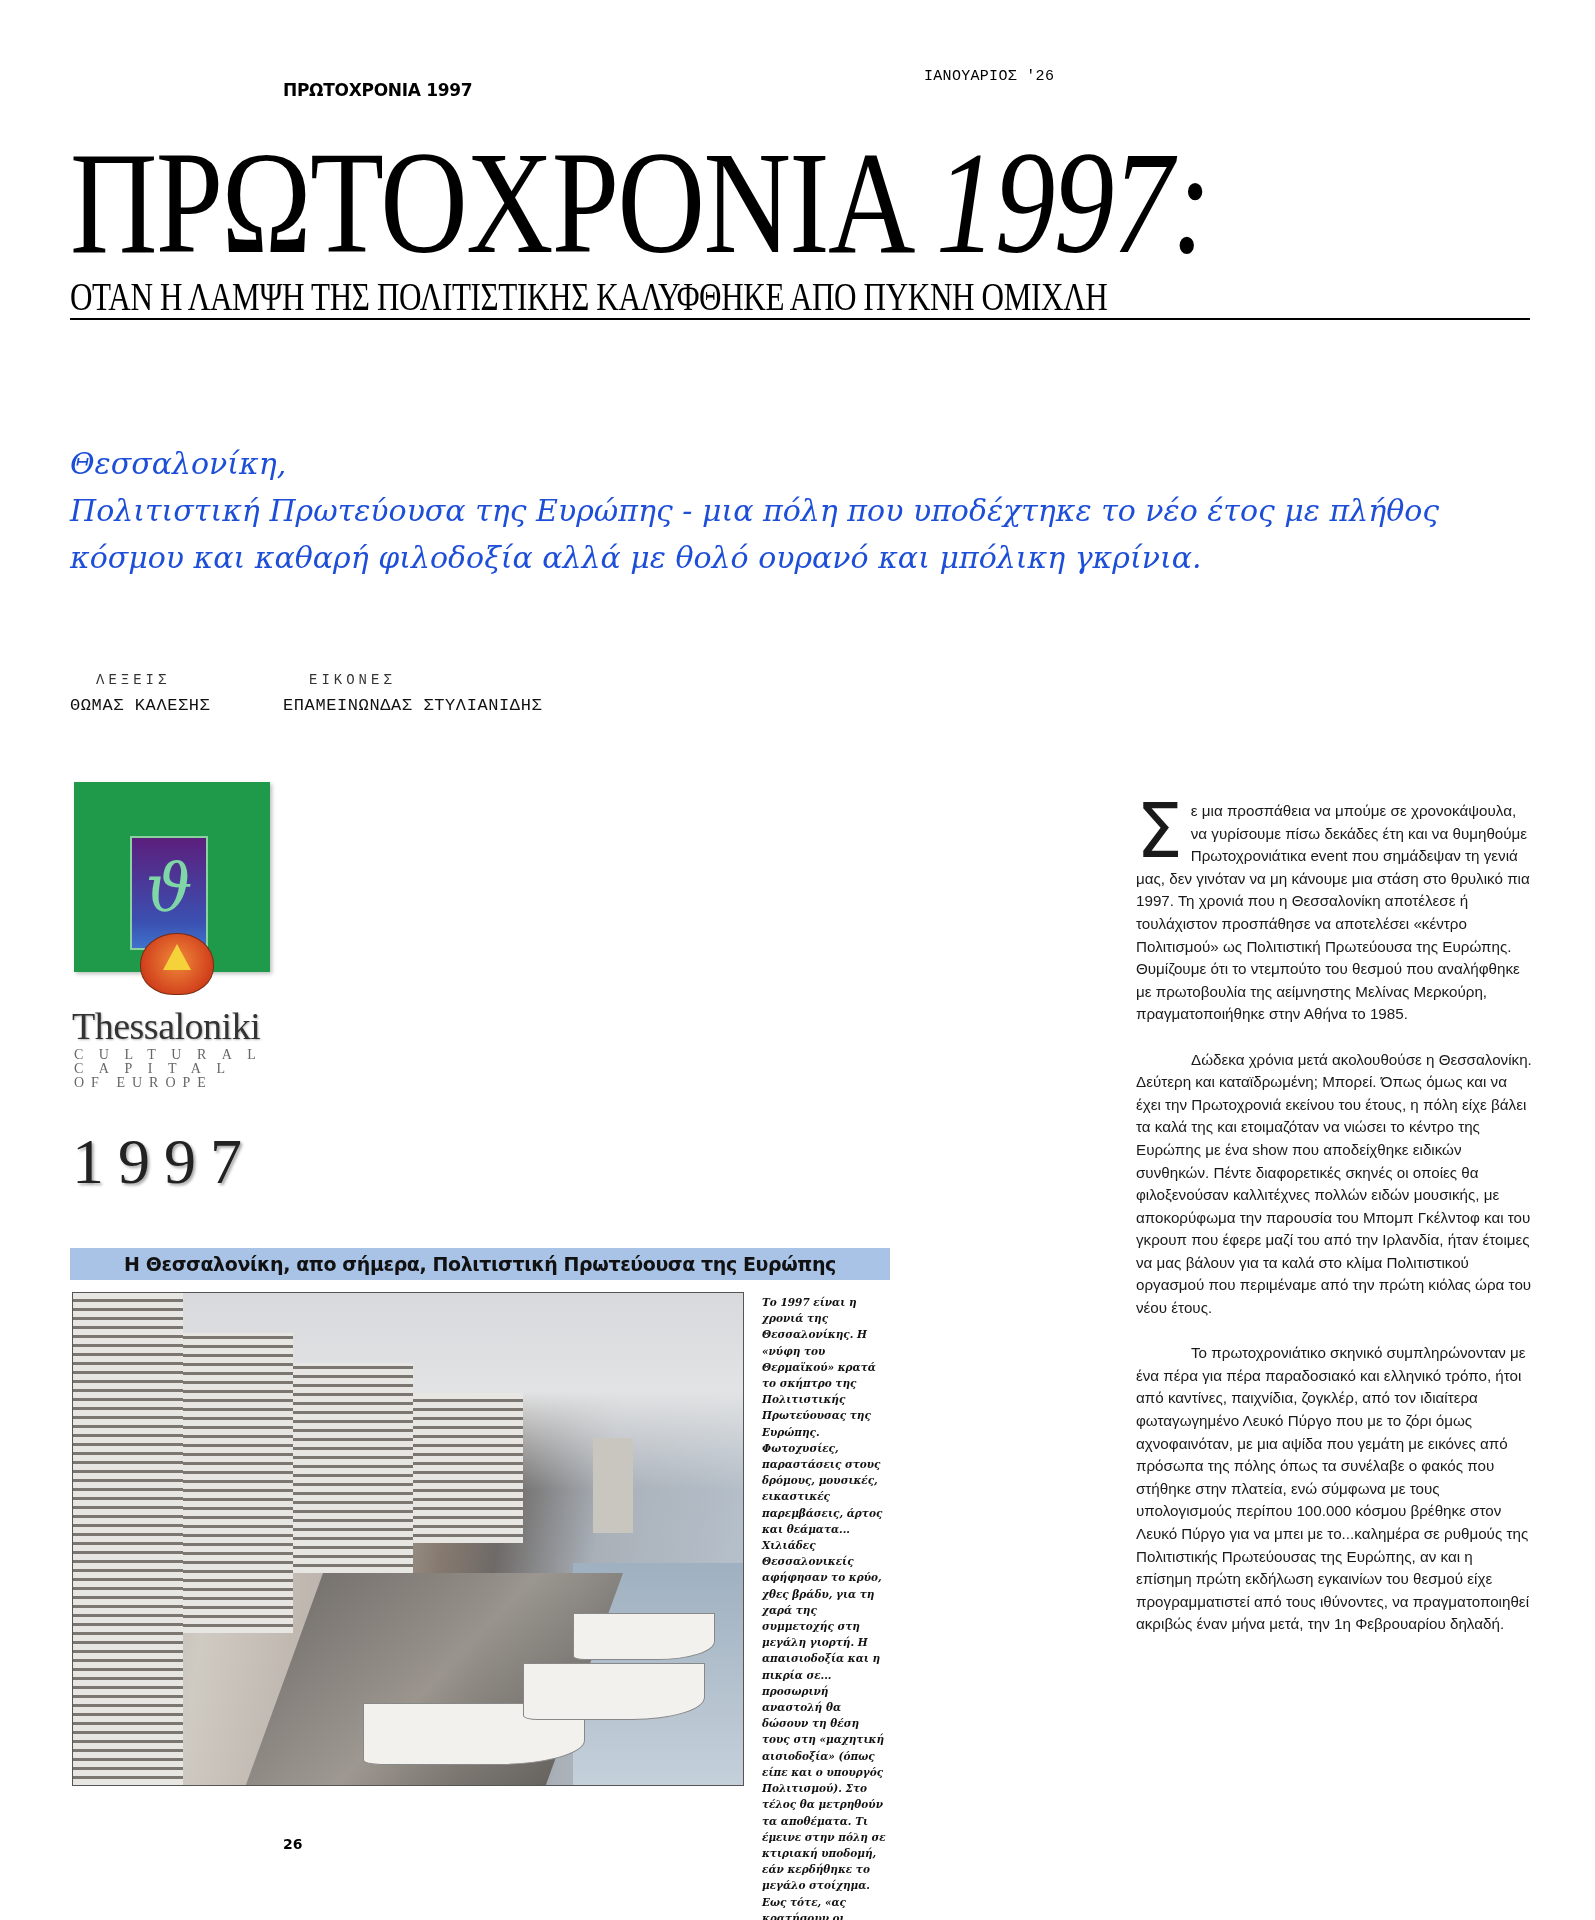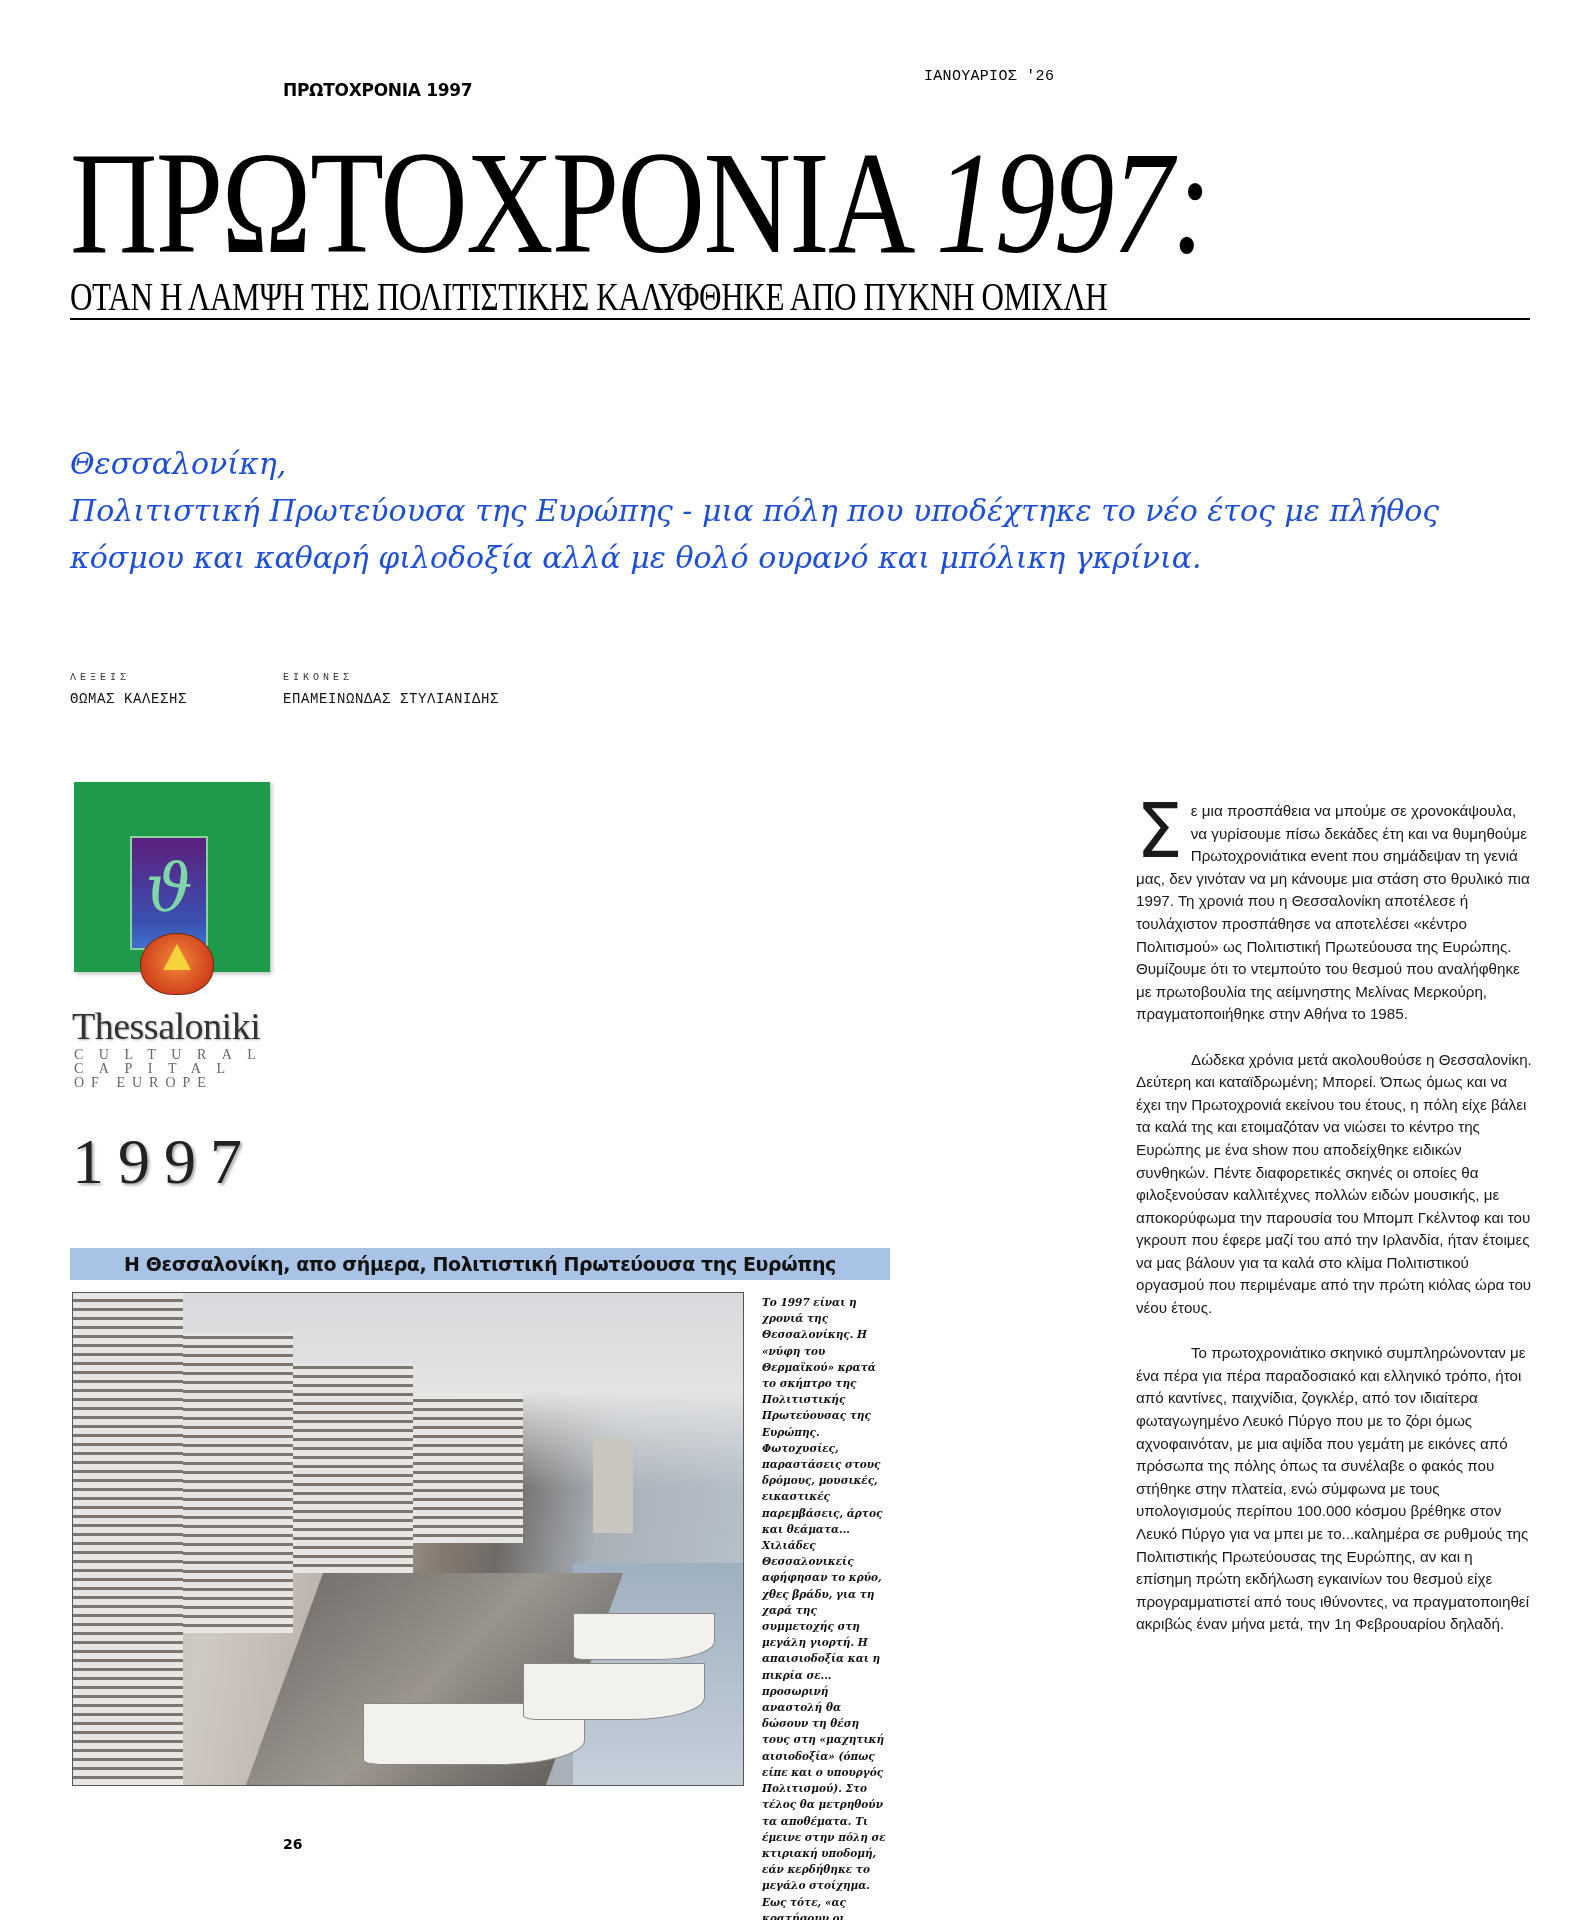--- a/index.html
+++ b/index.html
@@ -11,22 +11,22 @@
 
   .headline { left: 70px; top: 128px; width: 1460px; font-family: "Liberation Serif", serif; font-size: 146px; line-height: 150px; white-space: nowrap; color: #000; transform-origin: left top; transform: scaleX(0.83); letter-spacing: -2px; }
   .headline .it { font-style: italic; }
   .subheadline { left: 70px; top: 274px; width: 1460px; font-family: "Liberation Serif", serif; font-size: 41px; line-height: 44px; white-space: nowrap; color: #000; transform-origin: left top; transform: scaleX(0.76); letter-spacing: -0.5px; }
   .sub-rule { left: 70px; top: 318px; width: 1460px; height: 2px; background: #000; }
 
   .intro { left: 70px; top: 440px; width: 1480px; font-family: "DejaVu Serif", serif; font-size: 30px; line-height: 47px; color: #1d4ed8; font-style: italic; }
   .intro .l1 { display: block; }
   .intro .l2 { display: block; white-space: nowrap; }
 
-  .credit-label { font-family: "Liberation Mono", monospace; font-size: 10px; letter-spacing: 4px; color: #333; }
-  .credit-name { font-family: "Liberation Mono", monospace; font-size: 14px; letter-spacing: 0.6px; color: #111; margin-top: 8px; }
+  .credit-label { font-family: "Liberation Mono", monospace; font-size: 14px; letter-spacing: 4px; color: #333; margin-left: 26px; }
+  .credit-name { font-family: "Liberation Mono", monospace; font-size: 17px; letter-spacing: 0.6px; color: #111; margin-top: 8px; }
   .credit-words { left: 70px; top: 672px; }
   .credit-images { left: 283px; top: 672px; }
 
   .logo { left: 70px; top: 778px; width: 210px; height: 385px; background: #fff; }
   .logo-green { position: absolute; left: 4px; top: 4px; width: 196px; height: 190px; background: #1e9a4a; box-shadow: 2px 2px 4px rgba(0,0,0,0.25); }
   .logo-purple { position: absolute; left: 60px; top: 58px; width: 74px; height: 110px; background: linear-gradient(#5c1f7d, #3b4fb0 75%, #3f72cc); border: 2px solid #8ad3a0; }
   .logo-theta { position: absolute; left: 60px; top: 60px; width: 78px; text-align: center; font-family: "DejaVu Serif", serif; font-style: italic; font-size: 66px; line-height: 100px; color: #7fd6a6; }
   .logo-ship { position: absolute; left: 70px; top: 155px; width: 72px; height: 60px; border-radius: 50% 50% 45% 45%; background: radial-gradient(circle at 50% 45%, #f08a3a, #d2421d 70%, #9b2d12); border: 1px solid #7a2a10; }
   .logo-sail { position: absolute; left: 22px; top: 10px; width: 0; height: 0; border-left: 14px solid transparent; border-right: 14px solid transparent; border-bottom: 26px solid #f6d23a; }
   .logo-text-city { position: absolute; left: 2px; top: 226px; font-family: "Liberation Serif", serif; font-size: 38px; color: #333; letter-spacing: -0.5px; text-shadow: 1px 1px 2px rgba(0,0,0,0.3); }

